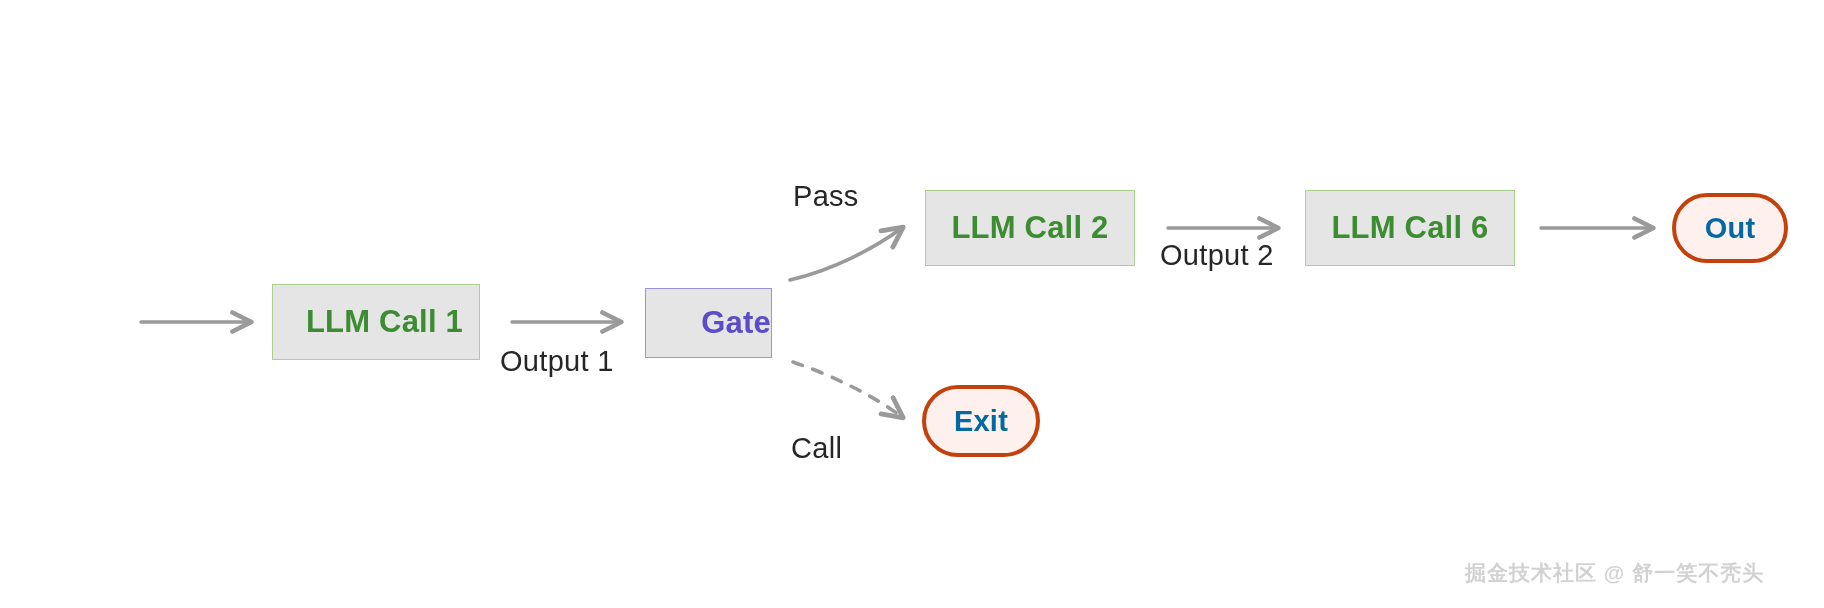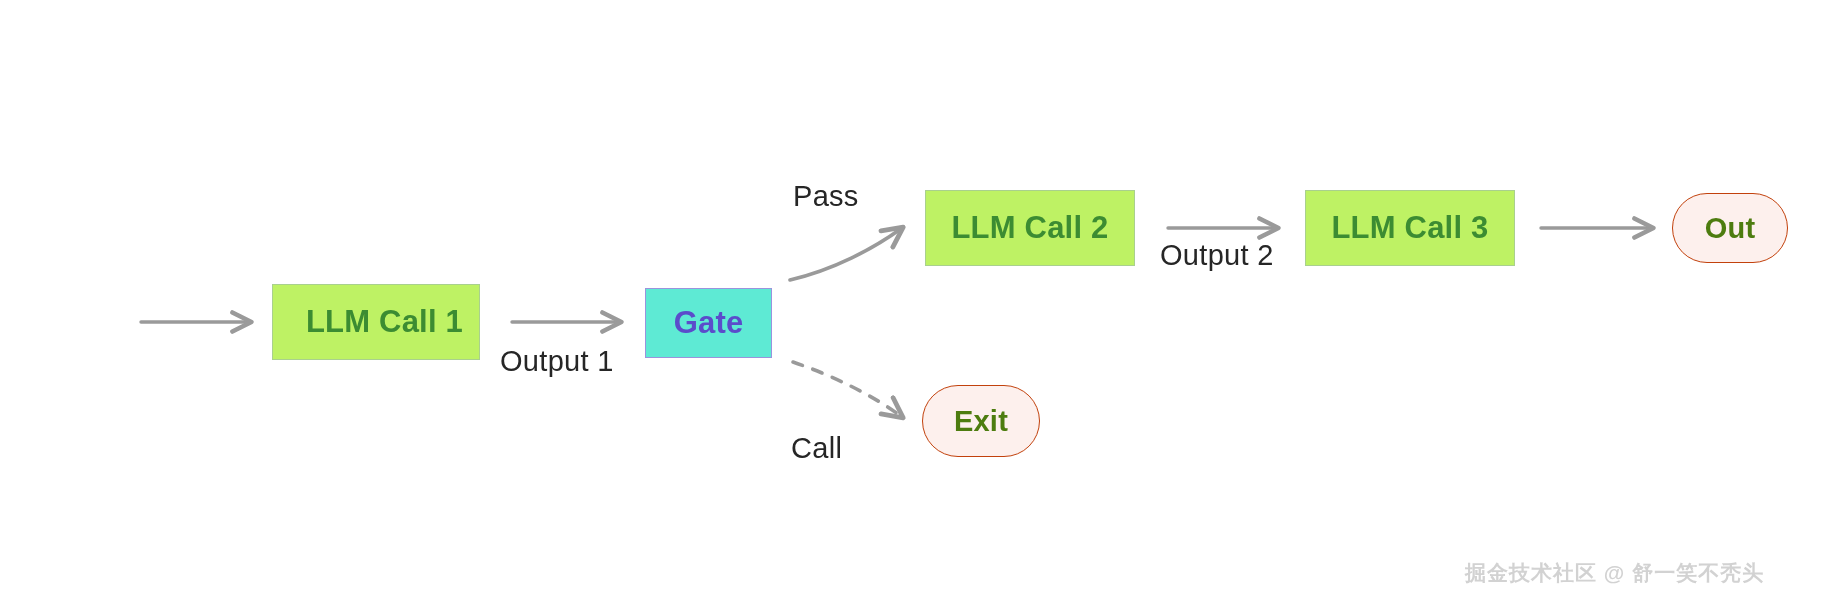--- a/index.html
+++ b/index.html
@@ -29,35 +29,36 @@
     position: absolute;
     display: flex;
     align-items: center;
     justify-content: center;
     box-sizing: border-box;
     font-weight: bold;
     letter-spacing: 0.2px;
     white-space: nowrap;
   }
   .node-proc {
-    background: #bef264;
+    background: #e5e5e5;
     border: 1px solid #a9d08e;
     color: #3c8c32;
     font-size: 31px;
   }
   .node-gate {
-    background: #5eead4;
+    background: #e5e5e5;
     border: 1px solid #9b93dd;
     color: #5b4ccb;
     font-size: 31px;
+    justify-content: flex-end;
   }
   .node-term {
     background: #fdf0ed;
-    border: 1px solid #c2410c;
-    color: #4d7c0f;
+    border: 4px solid #c2410c;
+    color: #0369a1;
     font-size: 29px;
   }
   .pill { border-radius: 999px; }
   .circle { border-radius: 50%; }
 
   .edge-label {
     position: absolute;
     color: #262626;
     font-size: 29px;
     font-weight: normal;
@@ -108,21 +109,21 @@
 
   <div class="node node-gate" style="left:645px; top:288px; width:127px; height:70px;">
     <span>Gate</span>
   </div>
 
   <div class="node node-proc" style="left:925px; top:190px; width:210px; height:76px;">
     <span>LLM Call 2</span>
   </div>
 
   <div class="node node-proc" style="left:1305px; top:190px; width:210px; height:76px;">
-    <span>LLM Call 3</span>
+    <span>LLM Call 6</span>
   </div>
 
   <div class="node node-term pill" style="left:1672px; top:193px; width:116px; height:70px;">
     <span>Out</span>
   </div>
 
   <div class="node node-term pill" style="left:922px; top:385px; width:118px; height:72px;">
     <span>Exit</span>
   </div>
 

